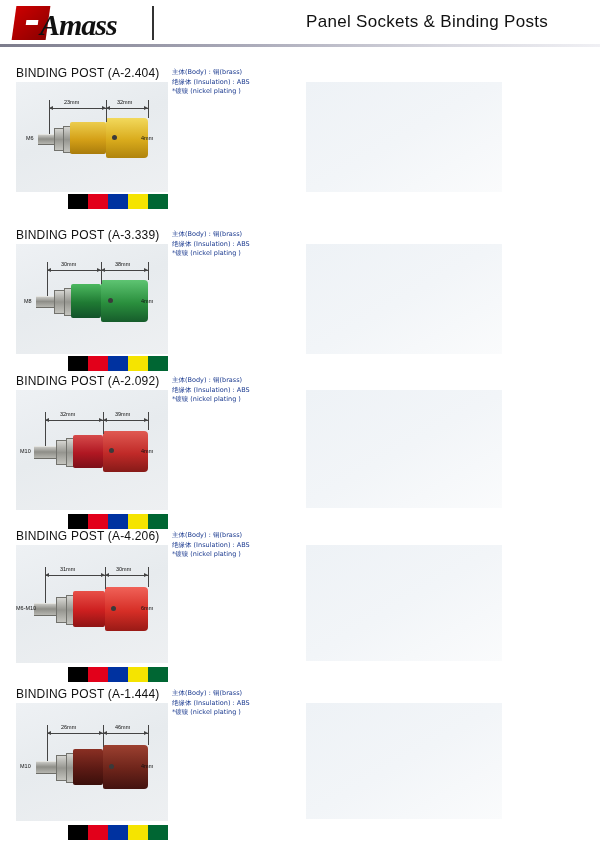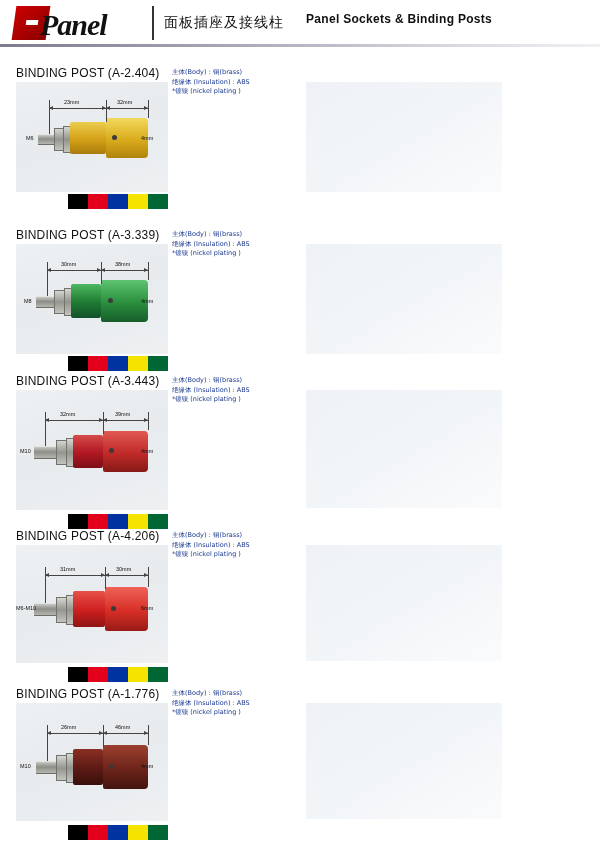--- a/index.html
+++ b/index.html
@@ -83,24 +83,23 @@
     top: 14px;
     font-size: 14px;
     color: #111111;
     font-family: "DejaVu Sans", sans-serif;
     letter-spacing: 1px;
   }
   .header-title-en {
     position: absolute;
     left: 306px;
     top: 12px;
-    font-size: 12px;
+    font-size: 17px;
     color: #111111;
     letter-spacing: 0.3px;
-    font-weight: bold;
   }
   .header-rule {
     position: absolute;
     left: 0;
     top: 44px;
     width: 600px;
     height: 3px;
     background: linear-gradient(90deg, #7c7c8c 0%, #a9a9b8 40%, #d8d8e0 75%, #f0f0f4 100%);
   }
 
@@ -226,24 +225,23 @@
     border-radius: 50%;
     background: #3a3a3a;
   }
 </style>
 </head>
 <body>
 
 <div class="header">
   <div class="logo-block">
     <div class="logo-a"></div>
-    <div class="logo-text">Panel</div>
+    <div class="logo-text">Amass</div>
   </div>
   <div class="header-divider"></div>
-  <div class="header-title-cn">面板插座及接线柱</div>
   <div class="header-title-en">Panel Sockets &amp; Binding Posts</div>
   <div class="header-rule"></div>
 </div>
 
 <div class="row" style="top:66px;">
   <div class="row-title">BINDING POST (A-2.404)</div>
   <div class="specs">主体(Body)：铜(brass)
 绝缘体 (Insulation) : ABS
 *镀镍 (nickel plating )</div>
 
@@ -315,21 +313,21 @@
   <div class="swatches" style="top:128px;">
     <span style="background:#000000;"></span>
     <span style="background:#e2001a;"></span>
     <span style="background:#0032a0;"></span>
     <span style="background:#f5e400;"></span>
     <span style="background:#006633;"></span>
   </div>
 </div>
 
 <div class="row" style="top:374px;">
-  <div class="row-title">BINDING POST (A-3.443)</div>
+  <div class="row-title">BINDING POST (A-2.092)</div>
   <div class="specs">主体(Body)：铜(brass)
 绝缘体 (Insulation) : ABS
 *镀镍 (nickel plating )</div>
 
   <div class="photo" style="height:120px;">
     <div class="prod">
       <div class="thread" style="left:18px; top:56px; width:22px; height:11px;"></div>
       <div class="nut" style="left:40px; top:50px; width:10px; height:23px;"></div>
       <div class="nut" style="left:50px; top:48px; width:7px; height:27px;"></div>
       <div class="body-shell" style="left:57px; top:45px; width:30px; height:33px; background:linear-gradient(180deg,#d64b4b 0%,#b01722 55%,#7c0f18 100%);"></div>
@@ -395,21 +393,21 @@
   <div class="swatches" style="top:138px;">
     <span style="background:#000000;"></span>
     <span style="background:#e2001a;"></span>
     <span style="background:#0032a0;"></span>
     <span style="background:#f5e400;"></span>
     <span style="background:#006633;"></span>
   </div>
 </div>
 
 <div class="row" style="top:687px;">
-  <div class="row-title">BINDING POST (A-1.776)</div>
+  <div class="row-title">BINDING POST (A-1.444)</div>
   <div class="specs">主体(Body)：铜(brass)
 绝缘体 (Insulation) : ABS
 *镀镍 (nickel plating )</div>
 
   <div class="photo" style="height:118px;">
     <div class="prod">
       <div class="thread" style="left:20px; top:58px; width:20px; height:11px;"></div>
       <div class="nut" style="left:40px; top:52px; width:10px; height:24px;"></div>
       <div class="nut" style="left:50px; top:50px; width:7px; height:28px;"></div>
       <div class="body-shell" style="left:57px; top:46px; width:30px; height:36px; background:linear-gradient(180deg,#8a2f23 0%,#5c1a14 55%,#3a0f0b 100%);"></div>

